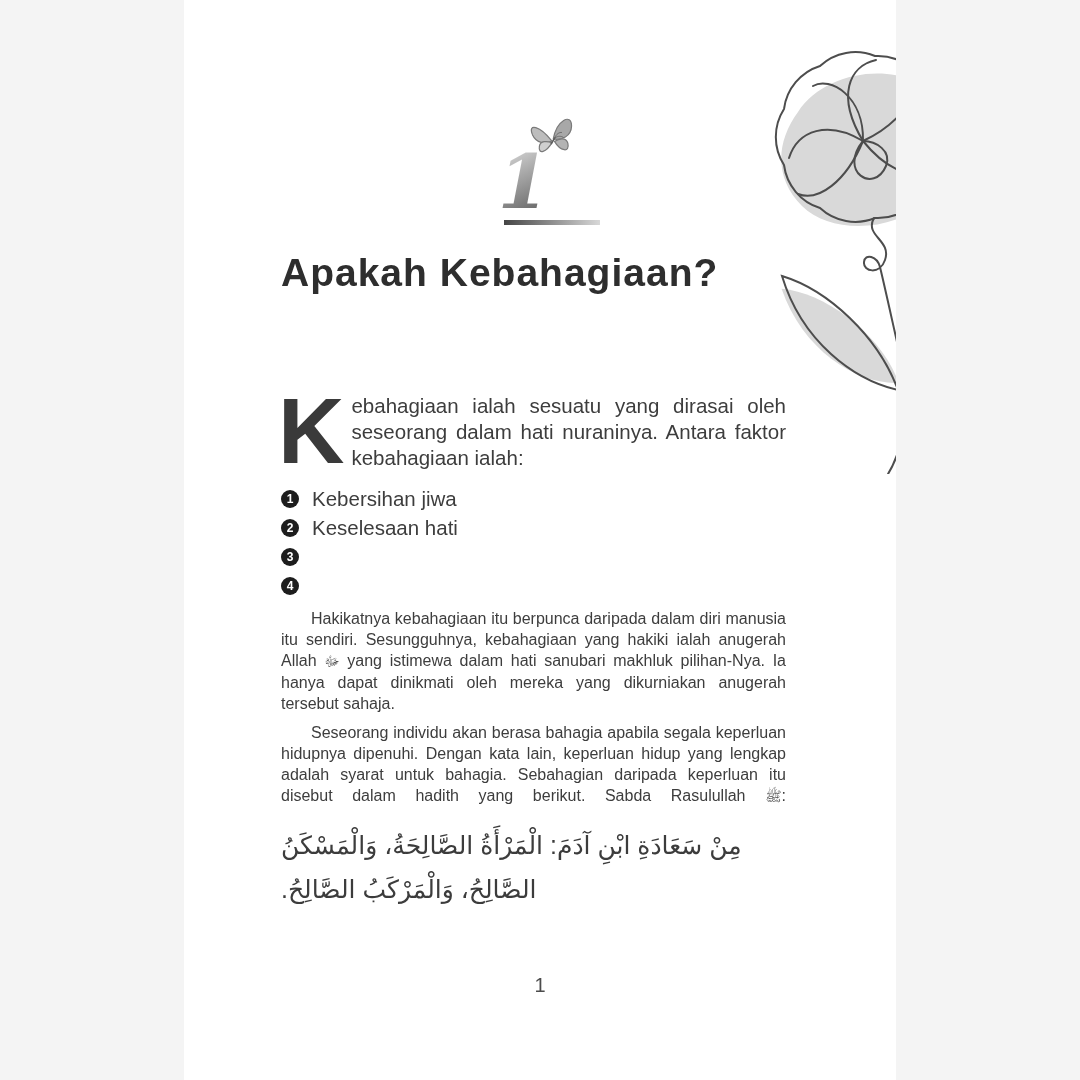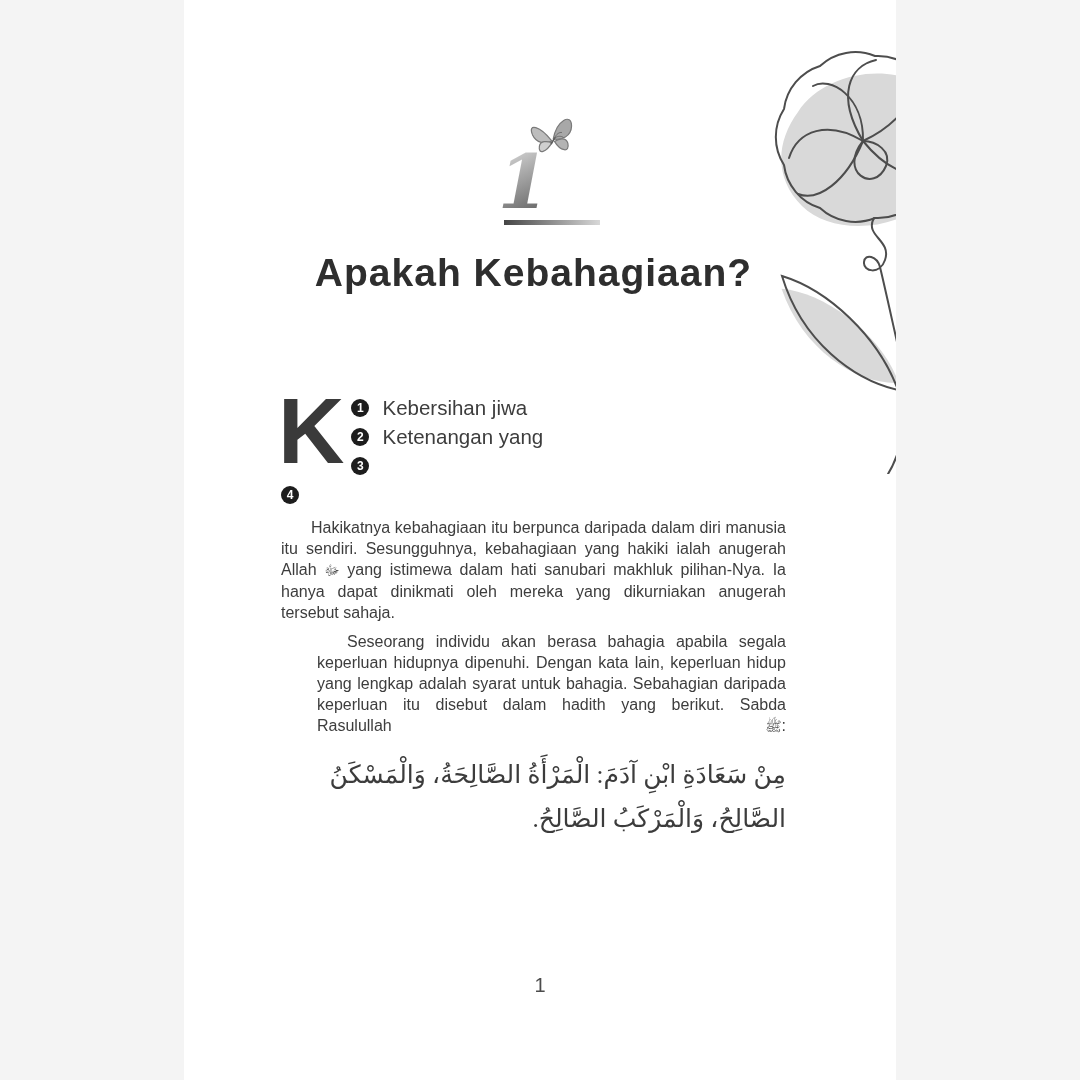--- a/index.html
+++ b/index.html
@@ -55,21 +55,21 @@
     transform:translateX(-10px);
   }
   .chapter-rule {
     width:96px; height:5px;
     margin:6px auto 0;
     transform:translateX(18px);
     background:linear-gradient(to right,#454545,#d8d8d8);
   }
   .title {
     margin-top:24px;
-    text-align:center;
+    text-align:left;
     font-size:39px;
     line-height:48px;
     font-weight:bold;
     letter-spacing:1px;
     color:#2e2e2e;
   }
 
   
   .content { margin-top:96px; width:505px; }
   .intro {
@@ -102,28 +102,28 @@
     margin-right:13px;
   }
   .arabic-inline { font-family:Liberation Sans, sans-serif; }
   .para {
     margin-top:8px;
     font-size:16px; line-height:21px;
     text-align:justify;
     text-indent:30px;
     color:#3d3d3d;
   }
-  .para-stretch { text-align-last:justify;margin-left:36px; }
+  .para-stretch { text-align-last:justify; }
   .honorific { font-size:0.85em; color:#4a4a4a; }
   .hadith {
     direction:rtl;
     margin-top:16px;
-    font-family:Liberation Serif, serif;
+    font-family:Liberation Sans, sans-serif;
     font-size:25px; line-height:44px;
-    text-align:right;
+    text-align:left;
     color:#3c3c3c;
   }
   .pagenum {
     position:absolute;
     top:974px; left:0; right:0;
     text-align:center;
     font-size:20px;
     color:#4c4c4c;
   }
   svg .ln { fill:none; stroke:#4d4d4d; stroke-width:2; stroke-linecap:round; }
@@ -165,30 +165,30 @@
         <path d="M31,30 C33,26 37,24 40,25 M31,30 C35,28 39,29 41,31" stroke="#6a6a6a" stroke-width="1" fill="none"></path>
       </svg>
       <div class="chapter-number">1</div>
       <div class="chapter-rule"></div>
     </div>
 
     <h1 class="title">Apakah Kebahagiaan?</h1>
 
     <div class="content">
 
-      <p class="intro"><span class="dropcap">K</span></p>
+      <p class="intro"><span class="dropcap">K</span><span>ebahagiaan ialah sesuatu yang dirasai oleh seseorang dalam hati nuraninya. Antara faktor kebahagiaan ialah:</span></p>
 
       <ul class="factors">
         <li class="factor-item">
           <span class="bullet">1</span>
           <span class="arabic-inline">Kebersihan jiwa</span>
         </li>
         <li class="factor-item">
           <span class="bullet">2</span>
-          <span class="arabic-inline">Ketenangan yang</span>
+          <span class="arabic-inline">Keselesaan hati</span>
         </li>
         <li class="factor-item">
           <span class="bullet">3</span>
         </li>
         <li class="factor-item">
           <span class="bullet">4</span>
         </li>
       </ul>
 
       <p class="para"><span>Hakikatnya kebahagiaan itu berpunca daripada dalam diri manusia itu sendiri. Sesungguhnya, kebahagiaan yang hakiki ialah anugerah Allah </span><span class="honorific arabic-inline">ﷻ</span><span> yang istimewa dalam hati sanubari makhluk pilihan-Nya. Ia hanya dapat dinikmati oleh mereka yang dikurniakan anugerah tersebut sahaja.</span></p>

